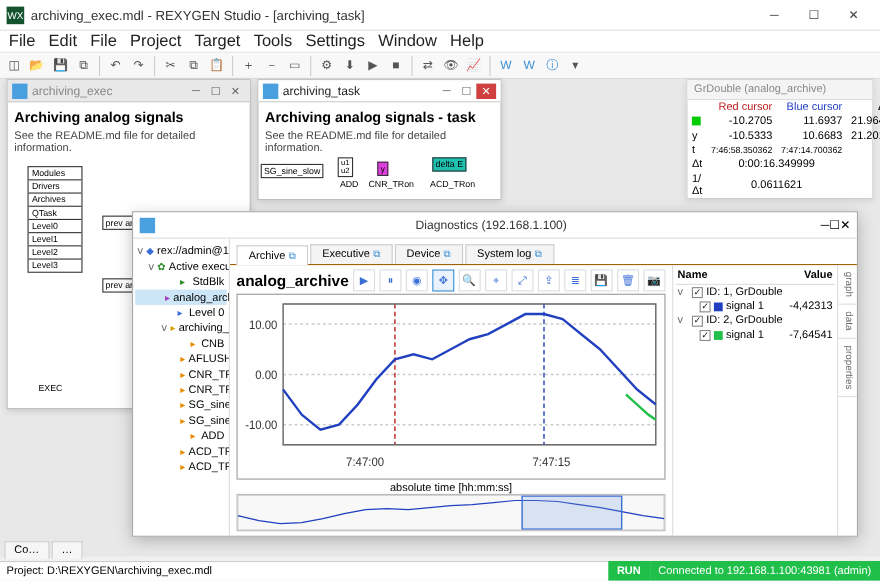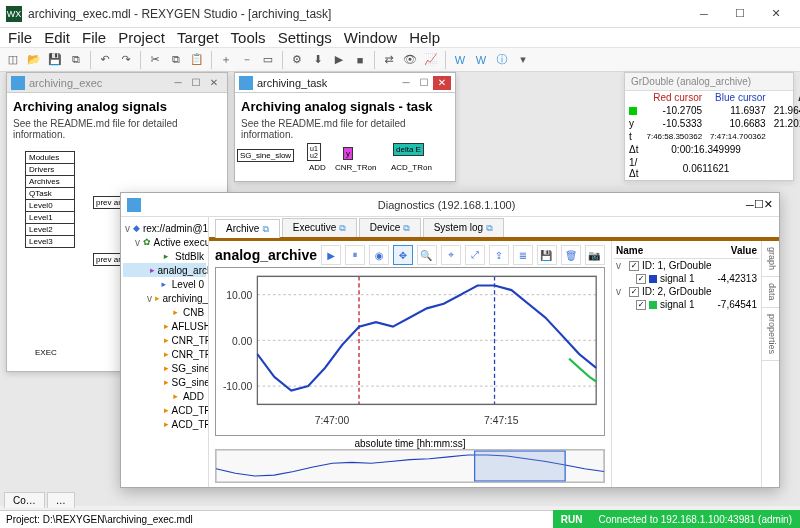--- a/index.html
+++ b/index.html
@@ -62,21 +62,21 @@
 .tree-item.sel { background:#cde6f7; }
 .tree .caret { width:10px; color:#666; }
 .tree .ic { width:12px; height:12px; display:inline-flex; align-items:center; justify-content:center; font-size:9px; }
 .ic.orange{color:#e88a00;}
 .ic.green{color:#2a8a2a;}
 .ic.blue{color:#3a6fd6;}
 .ic.purple{color:#a040c0;}
 .ic.yellow{color:#d6a000;}
 
 .right { flex:1; display:flex; flex-direction:column; }
-.tabs { height:24px; display:flex; align-items:flex-end; border-bottom:4px solid #a16207; padding-left:6px; gap:2px; }
+.tabs { height:24px; display:flex; align-items:flex-end; border-bottom:1px solid #a16207; padding-left:6px; gap:2px; }
 .tab { padding:3px 10px; font-size:10px; border:1px solid #ccc; border-bottom:none; background:#f4f4f4; }
 .tab.active { background:#fff; position:relative; top:1px; }
 .tab .ext { color:#3a8fd6; margin-left:3px; font-size:9px; }
 
 .plot-area { flex:1; display:flex; }
 .plot-main { flex:1; display:flex; flex-direction:column; padding:4px 6px; }
 .plot-header { display:flex; align-items:center; gap:4px; margin-bottom:2px; }
 .plot-header h2 { font-size:14px; font-weight:bold; flex:1; }
 .pbtn { width:20px; height:20px; border:1px solid #ddd; display:flex; align-items:center; justify-content:center; font-size:10px; color:#3a6fd6; }
 .pbtn.hl { border-color:#3a8fd6; background:#eaf3fc; }

